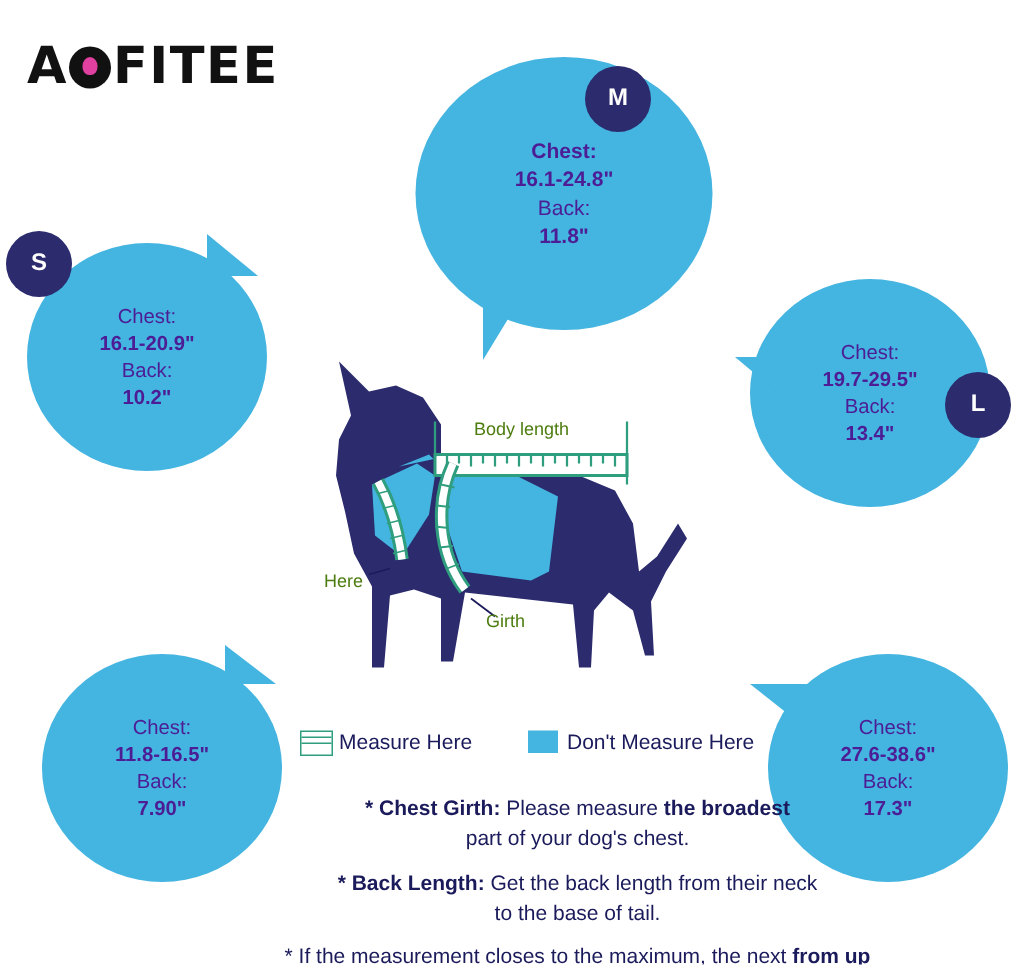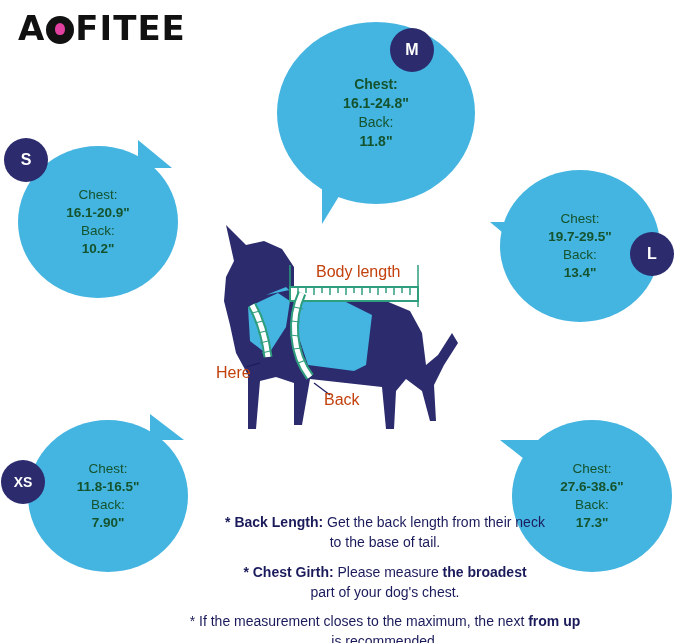--- a/index.html
+++ b/index.html
@@ -4,21 +4,21 @@
 <style>
   html,body{margin:0;padding:0;}
   body{
     width:679px;height:643px;
     background:#ffffff;
     font-family:"Liberation Sans", sans-serif;
     color:#1b1b5c;
     position:relative;
     overflow:hidden;
   }
-  .stage{position:absolute;left:0;top:0;width:679px;height:490px;}
+  .stage{position:absolute;left:0;top:16px;width:679px;height:490px;}
 
   
   .brand{
     position:absolute;left:18px;top:8px;
     font-size:34px;font-weight:bold;letter-spacing:1px;
     color:#111111;
     font-family:"DejaVu Sans", sans-serif;
   }
   .brand .logo-dot{
     display:inline-block;width:28px;height:28px;border-radius:50%;
@@ -29,21 +29,21 @@
     border-radius:50% 50% 45% 45%;background:#e040a0;
   }
 
   
   .bubble{
     position:absolute;
     background:#44b4e0;
     border-radius:50%;
     display:flex;align-items:center;justify-content:center;
     text-align:center;
-    color:#14532d;
+    color:#4c1d95;
     line-height:1.35;
     font-size:14px;
   }
   .bubble .txt{padding:0 6px;}
   .bubble .lbl{font-weight:bold;}
   .tail{
     position:absolute;width:0;height:0;
   }
 
   .badge{
@@ -52,21 +52,21 @@
     background:#2b2b6e;color:#ffffff;
     display:flex;align-items:center;justify-content:center;
     font-size:16px;font-weight:bold;
     z-index:5;
   }
   .badge.small-txt{font-size:14px;}
 
   
   .dog-wrap{position:absolute;left:190px;top:215px;width:320px;height:270px;}
 
-  .annot{position:absolute;font-size:16px;color:#c2410c;}
+  .annot{position:absolute;font-size:12px;color:#4d7c0f;}
 
   
   .legend{position:absolute;left:200px;top:470px;width:330px;height:18px;}
   .legend-sw1{
     position:absolute;left:0;top:1px;width:20px;height:15px;background:#ffffff;
     border:1.5px solid #2f9e7e;
   }
   .legend-sw1::after{
     content:"";position:absolute;left:0;top:3px;width:100%;height:1px;background:#2f9e7e;
     box-shadow:0 4px 0 #2f9e7e;
@@ -131,23 +131,20 @@
 
   <div class="bubble" style="left:28px;top:420px;width:160px;height:152px;font-size:13.5px;">
     <div class="txt">
       <div>Chest:</div>
       <div style="font-weight:bold;">11.8-16.5"</div>
       <div>Back:</div>
       <div style="font-weight:bold;">7.90"</div>
     </div>
   </div>
   <div class="tail" style="left:150px;top:414px;border-left:34px solid #44b4e0;border-top:26px solid transparent;"></div>
-  <div class="badge small-txt" style="left:1px;top:460px;">
-    <span>XS</span>
-  </div>
 
   <div class="bubble" style="left:512px;top:420px;width:160px;height:152px;font-size:13.5px;">
     <div class="txt">
       <div>Chest:</div>
       <div style="font-weight:bold;">27.6-38.6"</div>
       <div>Back:</div>
       <div style="font-weight:bold;">17.3"</div>
     </div>
   </div>
   <div class="tail" style="left:500px;top:440px;border-right:38px solid #44b4e0;border-bottom:30px solid transparent;"></div>
@@ -209,31 +206,37 @@
         <line x1="108" y1="148" x2="116" y2="145"></line>
       </g>
 
       <line x1="70" y1="148" x2="56" y2="152" stroke="#1b1b5c" stroke-width="1.2"></line>
       <line x1="124" y1="168" x2="140" y2="180" stroke="#1b1b5c" stroke-width="1.2"></line>
     </svg>
   </div>
 
   <div class="annot" style="left:316px;top:263px;">Body length</div>
   <div class="annot" style="left:216px;top:364px;">Here</div>
-  <div class="annot" style="left:324px;top:391px;">Back</div>
-
+  <div class="annot" style="left:324px;top:391px;">Girth</div>
+
+  <div class="legend">
+    <span class="legend-sw1"></span>
+    <span class="legend-t1">Measure Here</span>
+    <span class="legend-sw2"></span>
+    <span class="legend-t2">Don't Measure Here</span>
+  </div>
 
   <div class="notes">
+    <div class="note">
+      <span class="lead">* Chest Girth:</span><span> Please measure </span><b>the broadest</b><br>
+      <span>part of your dog's chest.</span>
+    </div>
     <div class="note">
       <span class="lead">* Back Length:</span><span> Get the back length from their neck</span><br>
       <span>to the base of tail.</span>
     </div>
     <div class="note">
-      <span class="lead">* Chest Girth:</span><span> Please measure </span><b>the broadest</b><br>
-      <span>part of your dog's chest.</span>
-    </div>
-    <div class="note">
       <span>* If the measurement closes to the maximum, the next </span><b>from up</b><br>
       <span>is recommended.</span>
     </div>
   </div>
 
 </div>
 
 </body></html>

